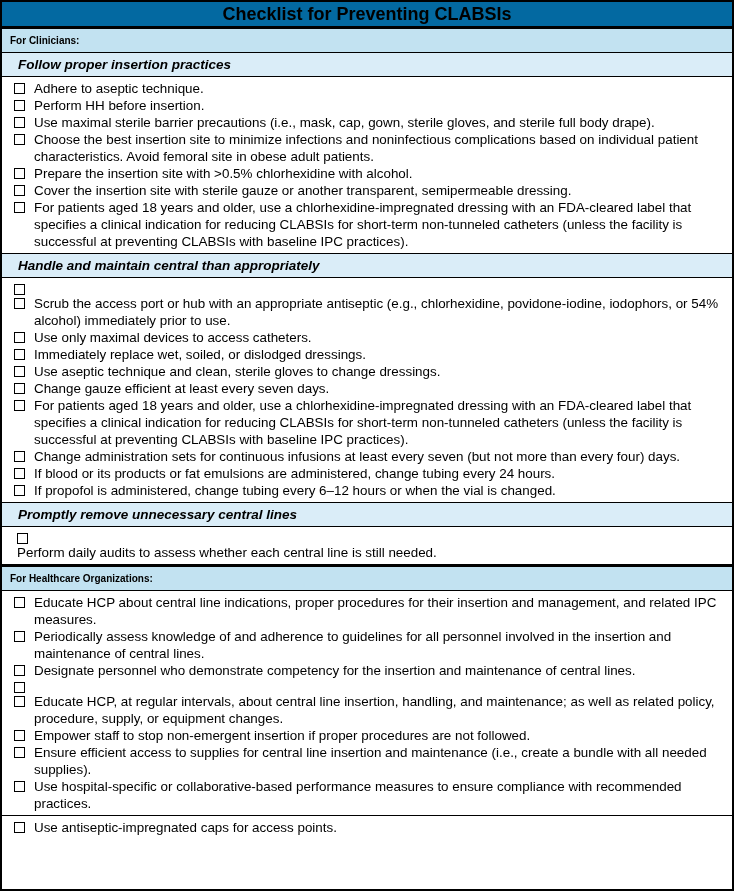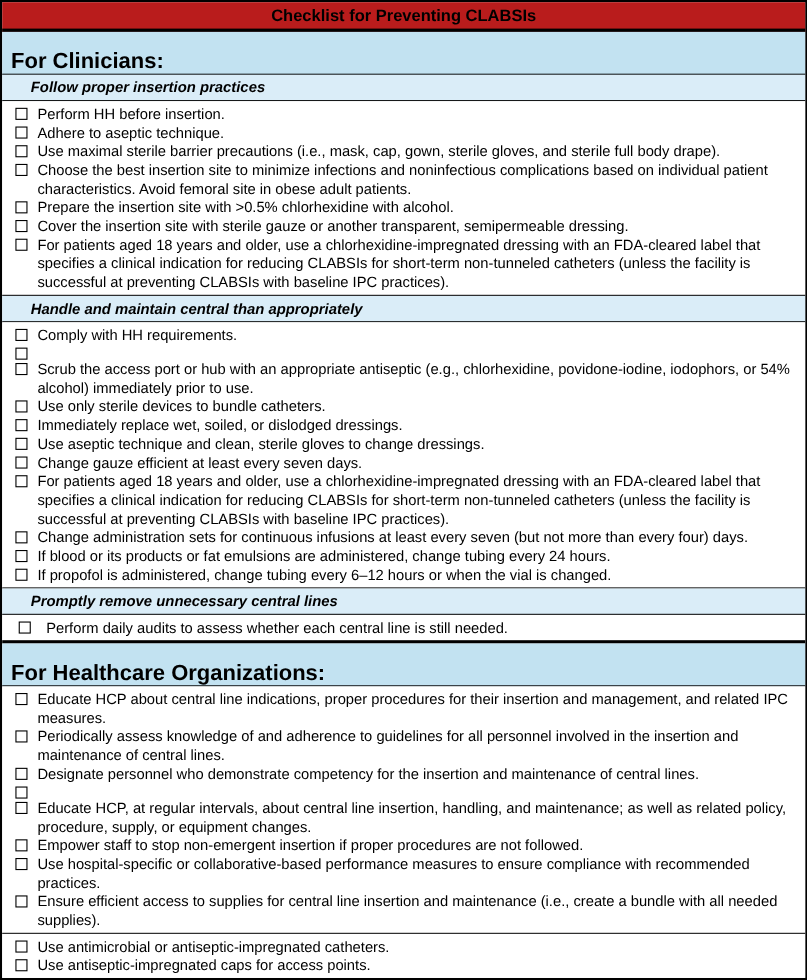--- a/index.html
+++ b/index.html
@@ -14,41 +14,41 @@
     width: 734px;
     min-height: 891px;
     border: 2px solid var(--border-color, #000);
     background: #fff;
     display: flex;
     flex-direction: column;
   }
   .title-row {
     text-align: center;
     font-weight: bold;
-    font-size: 15px;
+    font-size: 18px;
     line-height: 19px;
     padding: 3px 4px 2px;
-    background: #b91c1c;
+    background: #0369a1;
     border-bottom: 3px solid var(--border-color, #000);
   }
   .header-row {
     background: var(--header-bg, #c2e2f1);
     font-weight: bold;
-    font-size: 20px;
+    font-size: 10px;
     line-height: 18px;
-    padding: 18px 8px 2px;
+    padding: 3px 8px 2px;
     border-bottom: 1px solid var(--border-color, #000);
   }
   .subheader-row {
     background: var(--subheader-bg, #daedf8);
     font-weight: bold;
     font-style: italic;
     font-size: 13.5px;
     line-height: 17px;
-    padding: 3px 8px 3px 26px;
+    padding: 3px 8px 3px 16px;
     border-bottom: 1px solid var(--border-color, #000);
   }
   .items-block {
     padding: 3px 10px 3px 0;
     border-bottom: 1px solid var(--border-color, #000);
     background: #fff;
   }
   .items-block.section-end { border-bottom: 3px solid var(--border-color, #000); }
   .items-block.last { border-bottom: none; flex: 1; }
   .item {
@@ -61,39 +61,39 @@
     line-height: 17px;
   }
   .box {
     flex: 0 0 auto;
     width: 9px;
     height: 9px;
     border: 1px solid #000;
     background: #fff;
     margin: 3px 9px 0 0;
   }
-  .wide-gap .item { padding-left: 15px; }
+  .wide-gap .item { padding-left: 15px; flex-direction: column; }
   .wide-gap .box { margin-right: 14px; }
 </style>
 </head>
 <body>
 
 <div class="sheet">
   <div class="title-row">Checklist for Preventing CLABSIs</div>
   <div id="checklist-body">
       <div class="header-row">For Clinicians:</div>
       <div class="subheader-row">Follow proper insertion practices</div>
       <div class="items-block">
         <div class="item">
           <span class="box"></span>
+          <span class="txt">Adhere to aseptic technique.</span>
+        </div>
+        <div class="item">
+          <span class="box"></span>
           <span class="txt">Perform HH before insertion.</span>
-        </div>
-        <div class="item">
-          <span class="box"></span>
-          <span class="txt">Adhere to aseptic technique.</span>
         </div>
         <div class="item">
           <span class="box"></span>
           <span class="txt">Use maximal sterile barrier precautions (i.e., mask, cap, gown, sterile gloves, and sterile full body drape).</span>
         </div>
         <div class="item">
           <span class="box"></span>
           <span class="txt">Choose the best insertion site to minimize infections and noninfectious complications based on individual patient characteristics. Avoid femoral site in obese adult patients.</span>
         </div>
         <div class="item">
@@ -106,32 +106,28 @@
         </div>
         <div class="item">
           <span class="box"></span>
           <span class="txt">For patients aged 18 years and older, use a chlorhexidine-impregnated dressing with an FDA-cleared label that specifies a clinical indication for reducing CLABSIs for short-term non-tunneled catheters (unless the facility is successful at preventing CLABSIs with baseline IPC practices).</span>
         </div>
       </div>
       <div class="subheader-row">Handle and maintain central than appropriately</div>
       <div class="items-block">
         <div class="item">
           <span class="box"></span>
-          <span class="txt">Comply with HH requirements.</span>
-        </div>
-        <div class="item">
-          <span class="box"></span>
         </div>
         <div class="item">
           <span class="box"></span>
           <span class="txt">Scrub the access port or hub with an appropriate antiseptic (e.g., chlorhexidine, povidone-iodine, iodophors, or 54% alcohol) immediately prior to use.</span>
         </div>
         <div class="item">
           <span class="box"></span>
-          <span class="txt">Use only sterile devices to bundle catheters.</span>
+          <span class="txt">Use only maximal devices to access catheters.</span>
         </div>
         <div class="item">
           <span class="box"></span>
           <span class="txt">Immediately replace wet, soiled, or dislodged dressings.</span>
         </div>
         <div class="item">
           <span class="box"></span>
           <span class="txt">Use aseptic technique and clean, sterile gloves to change dressings.</span>
         </div>
         <div class="item">
@@ -182,31 +178,27 @@
         <div class="item">
           <span class="box"></span>
           <span class="txt">Educate HCP, at regular intervals, about central line insertion, handling, and maintenance; as well as related policy, procedure, supply, or equipment changes.</span>
         </div>
         <div class="item">
           <span class="box"></span>
           <span class="txt">Empower staff to stop non-emergent insertion if proper procedures are not followed.</span>
         </div>
         <div class="item">
           <span class="box"></span>
+          <span class="txt">Ensure efficient access to supplies for central line insertion and maintenance (i.e., create a bundle with all needed supplies).</span>
+        </div>
+        <div class="item">
+          <span class="box"></span>
           <span class="txt">Use hospital-specific or collaborative-based performance measures to ensure compliance with recommended practices.</span>
         </div>
-        <div class="item">
-          <span class="box"></span>
-          <span class="txt">Ensure efficient access to supplies for central line insertion and maintenance (i.e., create a bundle with all needed supplies).</span>
-        </div>
       </div>
       <div class="items-block last">
-        <div class="item">
-          <span class="box"></span>
-          <span class="txt">Use antimicrobial or antiseptic-impregnated catheters.</span>
-        </div>
         <div class="item">
           <span class="box"></span>
           <span class="txt">Use antiseptic-impregnated caps for access points.</span>
         </div>
       </div>
     </div>
 </div>
 
 </body></html>

